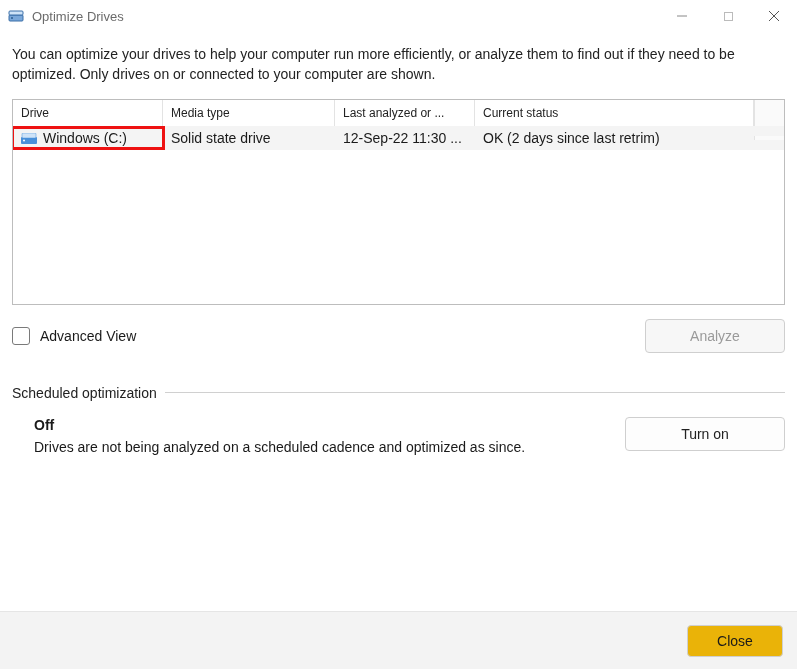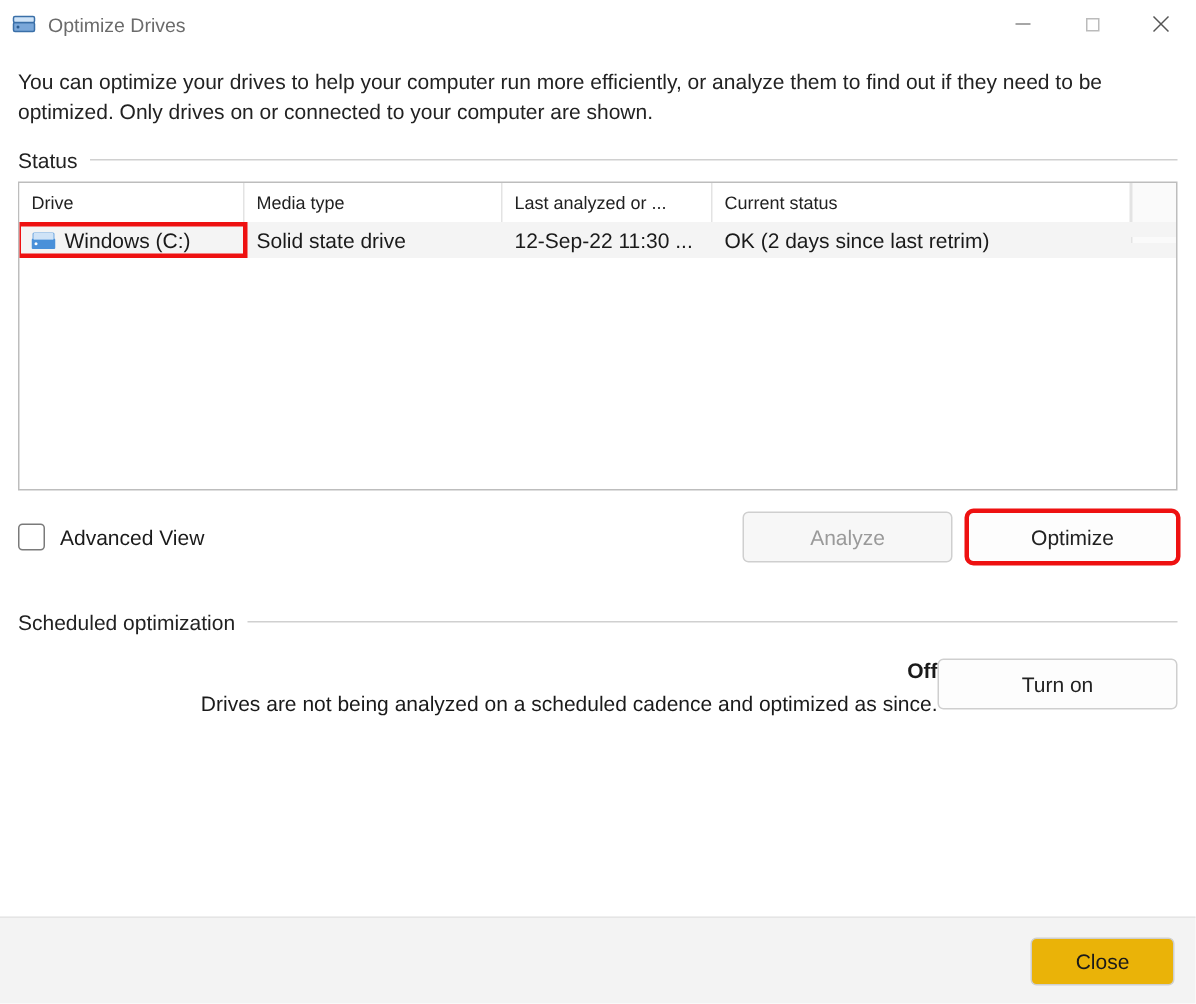--- a/index.html
+++ b/index.html
@@ -99,21 +99,20 @@
       background: #fdfdfd;
       display: inline-flex; align-items:center; justify-content:center;
       font-size: 14px;
       color: #222;
     }
     .btn.disabled { color:#9a9a9a; background:#f7f7f7; }
     .sched-block { margin-top: 32px; }
     .sched-body {
       display: flex; align-items: flex-start;
       padding-top: 10px;
-      text-align: right;
     }
     .sched-text { padding-left: 22px; flex:1; }
     .off-label { font-weight: 600; margin-bottom: 6px; }
     .highlight {
       outline: 3px solid #e11; outline-offset: -1px;
     }
     .footer {
       height: 58px;
       background: #f3f3f3;
       display:flex; align-items:center; justify-content:flex-end;
@@ -155,24 +154,20 @@
         <line x1="1" y1="1" x2="11" y2="11" stroke="#555" stroke-width="1"></line>
         <line x1="11" y1="1" x2="1" y2="11" stroke="#555" stroke-width="1"></line>
       </svg>
   </span>
 </div>
 
 <div class="content">
 
   <div class="desc">You can optimize your drives to help your computer run more efficiently, or analyze them to find out if they need to be optimized. Only drives on or connected to your computer are shown.</div>
 
-  <div class="section-label">
-    <span>Status</span>
-    <span class="rule"></span>
-  </div>
 
   <div class="table">
     <div class="thead">
       <div class="th col-drive">Drive</div>
       <div class="th col-media">Media type</div>
       <div class="th col-last">Last analyzed or ...</div>
       <div class="th col-status">Current status</div>
       <div class="th col-scroll"></div>
     </div>
     <div class="tbody">
@@ -193,21 +188,20 @@
         <div class="td col-scroll"></div>
       </div>
     </div>
   </div>
 
   <div class="under-row">
     <span class="checkbox"></span>
     <span>Advanced View</span>
     <span class="spacer"></span>
     <span class="btn disabled">Analyze</span>
-    <span class="btn highlight" style="padding:0 2px;">Optimize</span>
   </div>
 
   <div class="sched-block">
     <div class="section-label">
       <span>Scheduled optimization</span>
       <span class="rule"></span>
     </div>
     <div class="sched-body">
       <div class="sched-text">
         <div class="off-label">Off</div>

